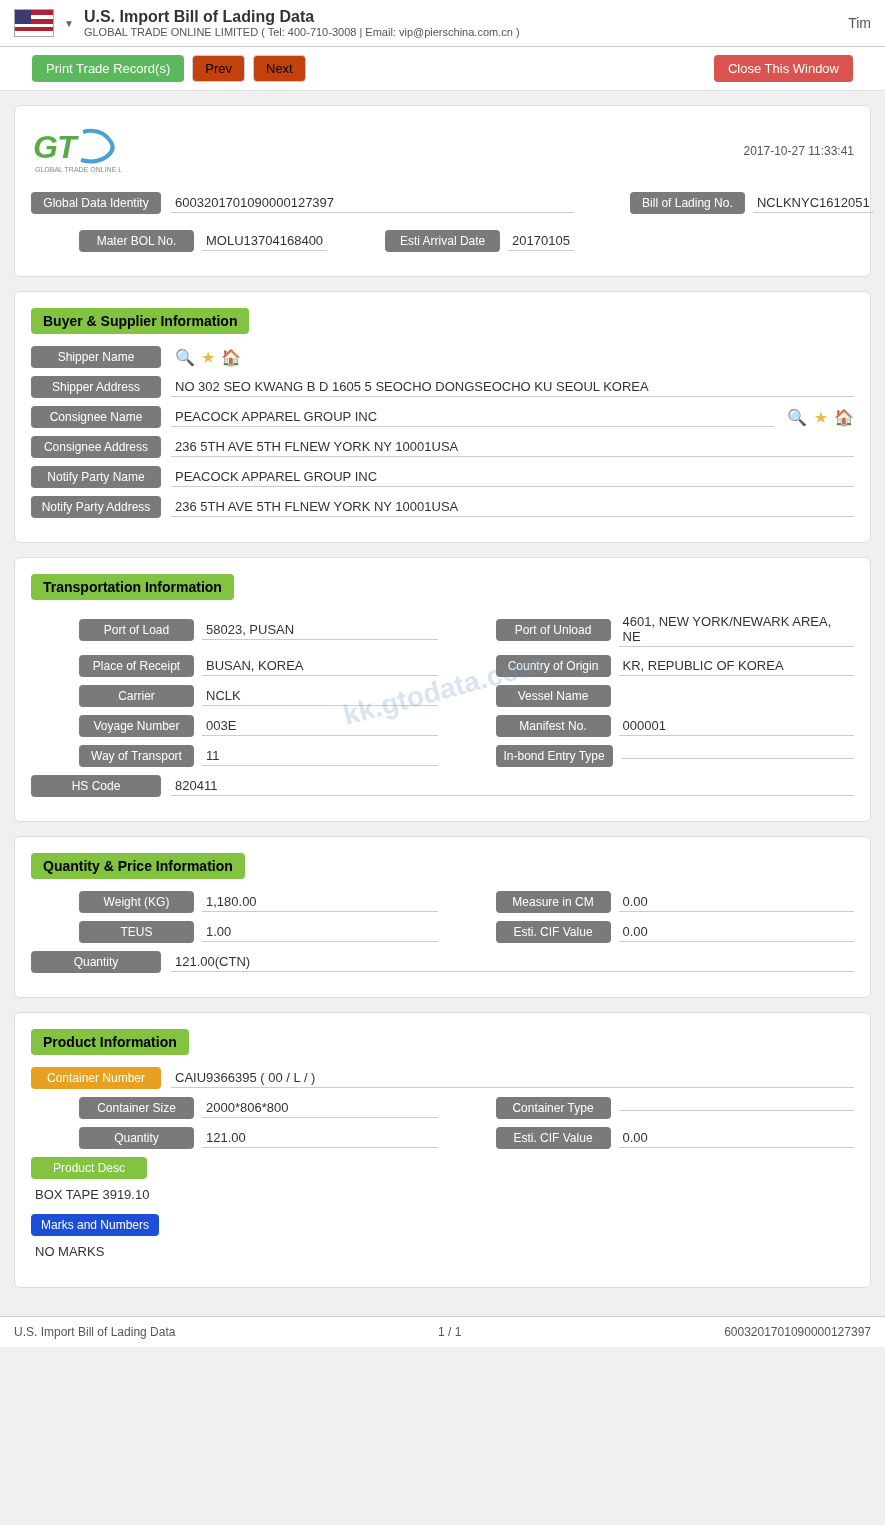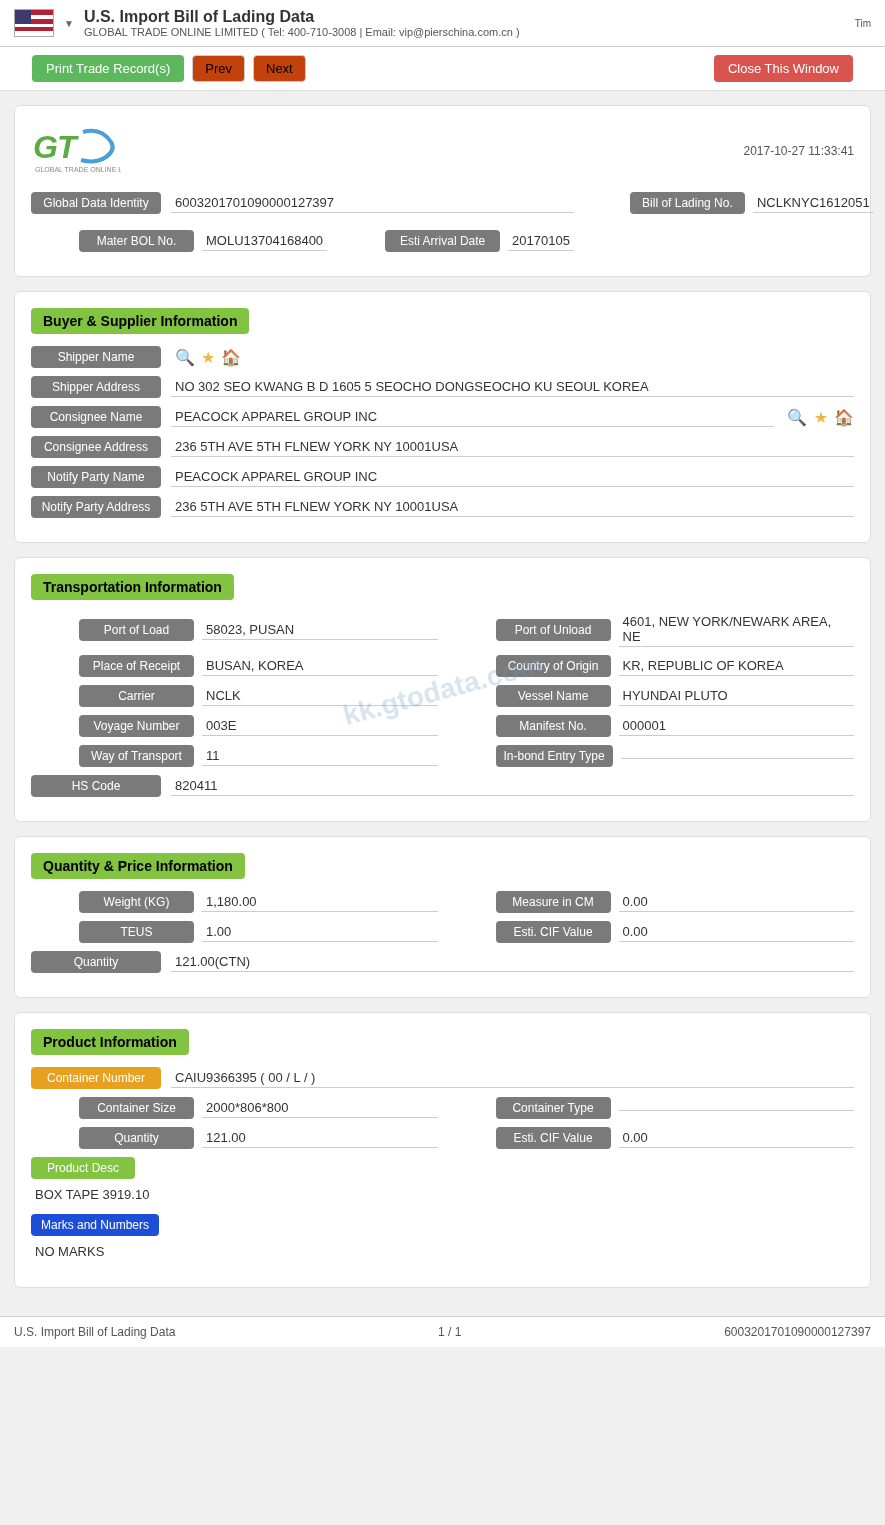--- a/index.html
+++ b/index.html
@@ -7,21 +7,21 @@
 
     .top-bar {
       display: flex; align-items: center; background: #fff;
       border-bottom: 1px solid #ccc; padding: 8px 14px; gap: 10px;
     }
     .flag-icon { width: 40px; height: 28px; background: linear-gradient(to bottom, #B22234 0%, #B22234 20%, #fff 20%, #fff 33%, #B22234 33%, #B22234 53%, #fff 53%, #fff 66%, #B22234 66%, #B22234 80%, #fff 80%, #fff 100%); border: 1px solid #aaa; position: relative; }
     .flag-icon::after { content: ''; position: absolute; left: 0; top: 0; width: 16px; height: 14px; background: #3C3B6E; }
     .dropdown-arrow { font-size: 10px; color: #666; cursor: pointer; }
     .top-title { font-size: 16px; font-weight: bold; color: #333; flex: 1; }
     .company-info { font-size: 11px; color: #555; }
-    .time-display { font-size: 10px; color: #555; margin-left: auto; }
+    .time-display { font-size: 14px; color: #555; margin-left: auto; }
 
     .toolbar { display: flex; align-items: center; padding: 8px 32px; background: #fff; border-bottom: 1px solid #ddd; gap: 8px; }
     .btn-print { background: #5cb85c; color: #fff; border: none; padding: 6px 14px; border-radius: 4px; cursor: pointer; font-size: 13px; }
     .btn-nav { background: #c2410c; border: 1px solid #ccc; padding: 5px 12px; border-radius: 4px; cursor: pointer; font-size: 13px; }
     .btn-close { background: #d9534f; color: #fff; border: none; padding: 6px 14px; border-radius: 4px; cursor: pointer; font-size: 13px; margin-left: auto; }
 
     .content { padding: 14px; }
 
     .card { background: #fff; border: 1px solid #ddd; border-radius: 6px; margin-bottom: 14px; padding: 16px; }
 
@@ -42,21 +42,21 @@
 
     .two-col { display: grid; grid-template-columns: 1fr 1fr; gap: 10px; margin-bottom: 8px; }
     .two-col-item { display: flex; align-items: center; gap: 8px; padding-left: 48px; }
     .two-col-label { background: #7a7a7a; color: #fff; padding: 4px 8px; border-radius: 4px; font-size: 12px; white-space: nowrap; min-width: 115px; text-align: center; }
     .two-col-value { flex: 1; border-bottom: 1px solid #ccc; padding: 2px 4px; font-size: 13px; color: #333; }
 
     .watermark { position: relative; }
     .watermark-text { position: absolute; top: 50%; left: 50%; transform: translate(-50%, -50%) rotate(-15deg); font-size: 28px; color: rgba(100,150,200,0.25); white-space: nowrap; pointer-events: none; font-weight: bold; z-index: 1; }
 
     .container-num-label { background: #e8a020; color: #fff; padding: 4px 10px; border-radius: 4px; font-size: 12px; min-width: 130px; text-align: center; }
-    .product-desc-label { background: #82c341; color: #fff; padding: 4px 16px; border-radius: 4px; font-size: 12px; display: inline-block; margin-bottom: 6px; }
+    .product-desc-label { background: #82c341; color: #fff; padding: 4px 22px; border-radius: 4px; font-size: 12px; display: inline-block; margin-bottom: 6px; }
     .marks-label { background: #1d4ed8; color: #fff; padding: 4px 10px; border-radius: 4px; font-size: 12px; display: inline-block; margin-bottom: 6px; }
     .product-text { font-size: 13px; color: #333; padding: 2px 4px; margin-bottom: 10px; }
 
     .footer { background: #fff; border-top: 1px solid #ccc; padding: 8px 14px; display: flex; justify-content: space-between; font-size: 12px; color: #555; }
   </style>
 </head>
 <body>
 
 <div class="top-bar">
   <div class="flag-icon"></div>
@@ -190,21 +190,20 @@
       </div>
     </div>
 
     <div class="two-col">
       <div class="two-col-item">
         <span class="two-col-label">Carrier</span>
         <span class="two-col-value">NCLK</span>
       </div>
       <div class="two-col-item">
         <span class="two-col-label">Vessel Name</span>
-        <span class="two-col-value">HYUNDAI PLUTO</span>
       </div>
     </div>
 
     <div class="two-col">
       <div class="two-col-item">
         <span class="two-col-label">Voyage Number</span>
         <span class="two-col-value">003E</span>
       </div>
       <div class="two-col-item">
         <span class="two-col-label">Manifest No.</span>

